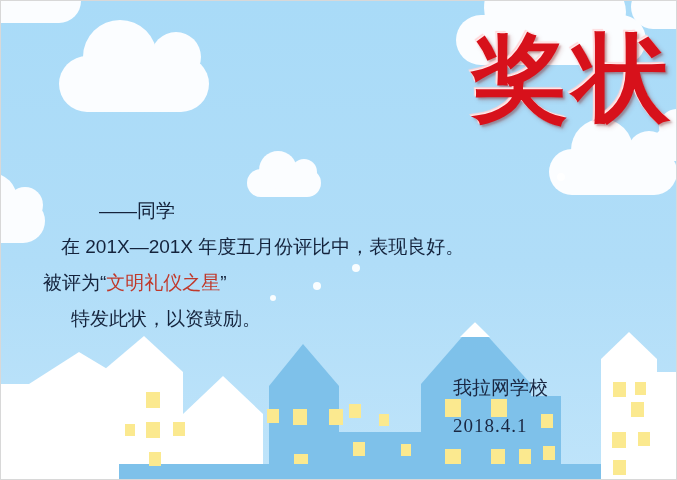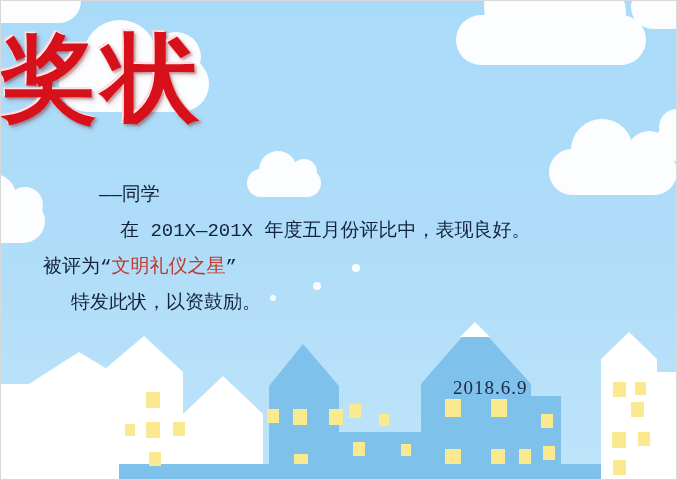--- a/index.html
+++ b/index.html
@@ -88,48 +88,48 @@
   }
 
   
   .city { position: absolute; left: 0; bottom: 0; width: 677px; height: 165px; }
 
   
   .title {
     position: absolute;
     left: 0; top: 22px;
     width: 100%;
-    text-align: left;
+    text-align: right;
     font-family: "DejaVu Serif", "Liberation Serif", serif;
     font-size: 96px;
     font-weight: 700;
     letter-spacing: 6px;
     color: #d7111b;
     line-height: 1.15;
     text-shadow:
        -1px -1px 0 #ffe9ea,
        -2px -2px 1px #ffd5d7,
         2px  2px 2px rgba(120,20,20,0.30),
         3px  3px 5px rgba(120,20,20,0.18);
     white-space: nowrap;
   }
 
   
   .body-text {
     position: absolute;
-    left: 0; top: 176px;
+    left: 0; top: 192px;
     width: 677px;
     color: #14233c;
     font-size: 19px;
     line-height: 36px;
-    font-family: Liberation Mono, monospace;
+    font-family: Liberation Sans, sans-serif;
   }
   .line { white-space: nowrap; }
   .l-recipient { padding-left: 98px; }
-  .l-1 { padding-left: 119px; }
+  .l-1 { padding-left: 60px; }
   .l-2 { padding-left: 42px; }
   .l-3 { padding-left: 70px; }
   .star { color: #c0392b; }
 
   
   .signature {
     position: absolute;
     left: 452px;
     top: 368px;
     color: #1a2742;
@@ -220,16 +220,17 @@
   <div class="title">奖状</div>
 
   <div class="body-text">
     <div class="line l-recipient">——同学</div>
     <div class="line l-1">在 201X—201X 年度五月份评比中，表现良好。</div>
     <div class="line l-2"><span>被评为“</span><span class="star">文明礼仪之星</span><span>”</span></div>
     <div class="line l-3">特发此状，以资鼓励。</div>
   </div>
 
   <div class="signature">
-    <div class="sig-date">2018.6.9</div>
+    <div>我拉网学校</div>
+    <div class="sig-date">2018.4.1</div>
   </div>
 
 </div>
 
 </body></html>

